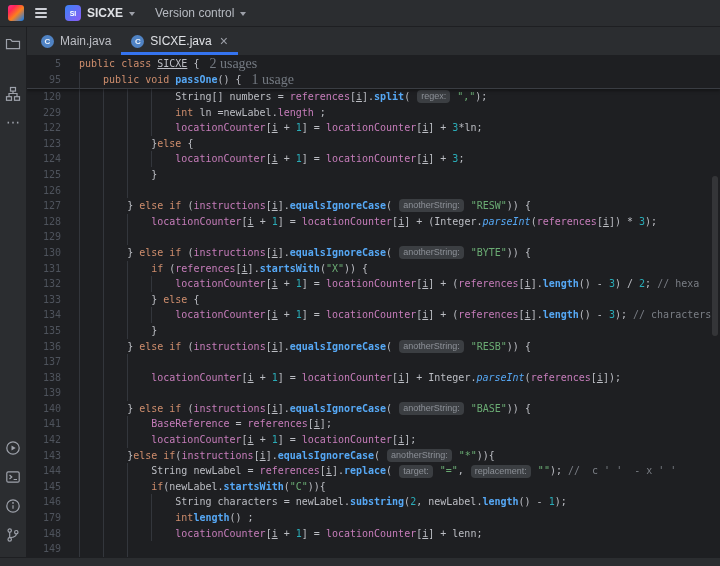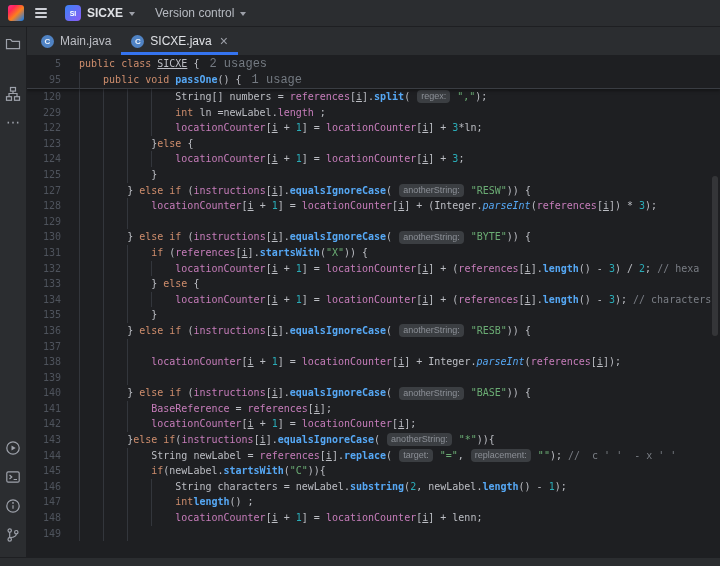--- a/index.html
+++ b/index.html
@@ -56,21 +56,21 @@
   .tk-k{color:#cf8e6d;}
   .tk-s{color:#6aab73;}
   .tk-n{color:#2aacb8;}
   .tk-f{color:#c77dbb;}
   .tk-m{color:#56a8f5;font-weight:bold;}
   .tk-ms{color:#56a8f5;font-style:italic;}
   .tk-c{color:#7a7e85;}
   .tk-u{text-decoration:underline;text-underline-offset:1px;}
   .tk-p{background:#3b3e42;color:#8c9097;font-family:"Liberation Sans",sans-serif;font-size:9px;
         border-radius:4px;padding:1px 4px;margin:0 1px;align-self:center;line-height:11px;}
-  .tk-g{color:#747a82;font-family:Liberation Mono, monospace;font-size:12px;padding-left:10px;}
+  .tk-g{color:#747a82;font-family:Liberation Serif, serif;font-size:14px;padding-left:10px;}
   .vscroll{position:absolute;top:0;right:0;width:10px;bottom:0;z-index:3;}
   .vthumb{position:absolute;right:2px;width:6px;border-radius:3px;background:rgba(255,255,255,.10);top:120px;height:160px;}
   
   .hstrip{height:9px;box-sizing:border-box;background:#2b2d30;border-top:1px solid #1e1f22;flex:none;}
 </style>
 </head>
 <body>
 
 <div class="app">
 
@@ -160,41 +160,42 @@
             <div class="row"><span class="gutter">5</span><span class="fold"></span><span class="ind" style="width: 0px;"></span><span class="tk-k">public class </span><span class="tk-d tk-u">SICXE</span><span class="tk-d"> {</span><span class="tk-g">2 usages</span></div>
             <div class="row"><span class="gutter">95</span><span class="fold"></span><span class="ind" style="width: 24.08px;"></span><span class="tk-k">public void </span><span class="tk-m">passOne</span><span class="tk-d">() {</span><span class="tk-g">1 usage</span></div>
           </div>
         <div id="code">
             <div class="row"><span class="gutter">120</span><span class="fold"></span><span class="ind" style="width: 96.32px;"></span><span class="tk-d">String[] numbers = </span><span class="tk-f">references</span><span class="tk-d">[</span><span class="tk-d tk-u">i</span><span class="tk-d">].</span><span class="tk-m">split</span><span class="tk-d">( </span><span class="tk-p">regex:</span><span class="tk-d"> </span><span class="tk-s">","</span><span class="tk-d">);</span></div>
             <div class="row"><span class="gutter">229</span><span class="fold"></span><span class="ind" style="width: 96.32px;"></span><span class="tk-k">int</span><span class="tk-d"> ln =newLabel.</span><span class="tk-f">length</span><span class="tk-d"> ;</span></div>
             <div class="row"><span class="gutter">122</span><span class="fold"></span><span class="ind" style="width: 96.32px;"></span><span class="tk-f">locationCounter</span><span class="tk-d">[</span><span class="tk-d tk-u">i</span><span class="tk-d"> + </span><span class="tk-n">1</span><span class="tk-d">] = </span><span class="tk-f">locationCounter</span><span class="tk-d">[</span><span class="tk-d tk-u">i</span><span class="tk-d">] + </span><span class="tk-n">3</span><span class="tk-d">*ln;</span></div>
             <div class="row"><span class="gutter">123</span><span class="fold"></span><span class="ind" style="width: 72.24px;"></span><span class="tk-d">}</span><span class="tk-k">else</span><span class="tk-d"> {</span></div>
             <div class="row"><span class="gutter">124</span><span class="fold"></span><span class="ind" style="width: 96.32px;"></span><span class="tk-f">locationCounter</span><span class="tk-d">[</span><span class="tk-d tk-u">i</span><span class="tk-d"> + </span><span class="tk-n">1</span><span class="tk-d">] = </span><span class="tk-f">locationCounter</span><span class="tk-d">[</span><span class="tk-d tk-u">i</span><span class="tk-d">] + </span><span class="tk-n">3</span><span class="tk-d">;</span></div>
             <div class="row"><span class="gutter">125</span><span class="fold"></span><span class="ind" style="width: 72.24px;"></span><span class="tk-d">}</span></div>
+            <div class="row"><span class="gutter">126</span><span class="fold"></span><span class="ind" style="width: 72.24px;"></span></div>
             <div class="row"><span class="gutter">127</span><span class="fold"></span><span class="ind" style="width: 48.16px;"></span><span class="tk-d">} </span><span class="tk-k">else if</span><span class="tk-d"> (</span><span class="tk-f">instructions</span><span class="tk-d">[</span><span class="tk-d tk-u">i</span><span class="tk-d">].</span><span class="tk-m">equalsIgnoreCase</span><span class="tk-d">( </span><span class="tk-p">anotherString:</span><span class="tk-d"> </span><span class="tk-s">"RESW"</span><span class="tk-d">)) {</span></div>
             <div class="row"><span class="gutter">128</span><span class="fold"></span><span class="ind" style="width: 72.24px;"></span><span class="tk-f">locationCounter</span><span class="tk-d">[</span><span class="tk-d tk-u">i</span><span class="tk-d"> + </span><span class="tk-n">1</span><span class="tk-d">] = </span><span class="tk-f">locationCounter</span><span class="tk-d">[</span><span class="tk-d tk-u">i</span><span class="tk-d">] + (Integer.</span><span class="tk-ms">parseInt</span><span class="tk-d">(</span><span class="tk-f">references</span><span class="tk-d">[</span><span class="tk-d tk-u">i</span><span class="tk-d">]) * </span><span class="tk-n">3</span><span class="tk-d">);</span></div>
             <div class="row"><span class="gutter">129</span><span class="fold"></span><span class="ind" style="width: 72.24px;"></span></div>
             <div class="row"><span class="gutter">130</span><span class="fold"></span><span class="ind" style="width: 48.16px;"></span><span class="tk-d">} </span><span class="tk-k">else if</span><span class="tk-d"> (</span><span class="tk-f">instructions</span><span class="tk-d">[</span><span class="tk-d tk-u">i</span><span class="tk-d">].</span><span class="tk-m">equalsIgnoreCase</span><span class="tk-d">( </span><span class="tk-p">anotherString:</span><span class="tk-d"> </span><span class="tk-s">"BYTE"</span><span class="tk-d">)) {</span></div>
             <div class="row"><span class="gutter">131</span><span class="fold"></span><span class="ind" style="width: 72.24px;"></span><span class="tk-k">if</span><span class="tk-d"> (</span><span class="tk-f">references</span><span class="tk-d">[</span><span class="tk-d tk-u">i</span><span class="tk-d">].</span><span class="tk-m">startsWith</span><span class="tk-d">(</span><span class="tk-s">"X"</span><span class="tk-d">)) {</span></div>
             <div class="row"><span class="gutter">132</span><span class="fold"></span><span class="ind" style="width: 96.32px;"></span><span class="tk-f">locationCounter</span><span class="tk-d">[</span><span class="tk-d tk-u">i</span><span class="tk-d"> + </span><span class="tk-n">1</span><span class="tk-d">] = </span><span class="tk-f">locationCounter</span><span class="tk-d">[</span><span class="tk-d tk-u">i</span><span class="tk-d">] + (</span><span class="tk-f">references</span><span class="tk-d">[</span><span class="tk-d tk-u">i</span><span class="tk-d">].</span><span class="tk-m">length</span><span class="tk-d">() - </span><span class="tk-n">3</span><span class="tk-d">) / </span><span class="tk-n">2</span><span class="tk-d">; </span><span class="tk-c">// hexa</span></div>
             <div class="row"><span class="gutter">133</span><span class="fold"></span><span class="ind" style="width: 72.24px;"></span><span class="tk-d">} </span><span class="tk-k">else</span><span class="tk-d"> {</span></div>
             <div class="row"><span class="gutter">134</span><span class="fold"></span><span class="ind" style="width: 96.32px;"></span><span class="tk-f">locationCounter</span><span class="tk-d">[</span><span class="tk-d tk-u">i</span><span class="tk-d"> + </span><span class="tk-n">1</span><span class="tk-d">] = </span><span class="tk-f">locationCounter</span><span class="tk-d">[</span><span class="tk-d tk-u">i</span><span class="tk-d">] + (</span><span class="tk-f">references</span><span class="tk-d">[</span><span class="tk-d tk-u">i</span><span class="tk-d">].</span><span class="tk-m">length</span><span class="tk-d">() - </span><span class="tk-n">3</span><span class="tk-d">); </span><span class="tk-c">// characters</span></div>
             <div class="row"><span class="gutter">135</span><span class="fold"></span><span class="ind" style="width: 72.24px;"></span><span class="tk-d">}</span></div>
             <div class="row"><span class="gutter">136</span><span class="fold"></span><span class="ind" style="width: 48.16px;"></span><span class="tk-d">} </span><span class="tk-k">else if</span><span class="tk-d"> (</span><span class="tk-f">instructions</span><span class="tk-d">[</span><span class="tk-d tk-u">i</span><span class="tk-d">].</span><span class="tk-m">equalsIgnoreCase</span><span class="tk-d">( </span><span class="tk-p">anotherString:</span><span class="tk-d"> </span><span class="tk-s">"RESB"</span><span class="tk-d">)) {</span></div>
             <div class="row"><span class="gutter">137</span><span class="fold"></span><span class="ind" style="width: 72.24px;"></span></div>
             <div class="row"><span class="gutter">138</span><span class="fold"></span><span class="ind" style="width: 72.24px;"></span><span class="tk-f">locationCounter</span><span class="tk-d">[</span><span class="tk-d tk-u">i</span><span class="tk-d"> + </span><span class="tk-n">1</span><span class="tk-d">] = </span><span class="tk-f">locationCounter</span><span class="tk-d">[</span><span class="tk-d tk-u">i</span><span class="tk-d">] + Integer.</span><span class="tk-ms">parseInt</span><span class="tk-d">(</span><span class="tk-f">references</span><span class="tk-d">[</span><span class="tk-d tk-u">i</span><span class="tk-d">]);</span></div>
             <div class="row"><span class="gutter">139</span><span class="fold"></span><span class="ind" style="width: 72.24px;"></span></div>
             <div class="row"><span class="gutter">140</span><span class="fold"></span><span class="ind" style="width: 48.16px;"></span><span class="tk-d">} </span><span class="tk-k">else if</span><span class="tk-d"> (</span><span class="tk-f">instructions</span><span class="tk-d">[</span><span class="tk-d tk-u">i</span><span class="tk-d">].</span><span class="tk-m">equalsIgnoreCase</span><span class="tk-d">( </span><span class="tk-p">anotherString:</span><span class="tk-d"> </span><span class="tk-s">"BASE"</span><span class="tk-d">)) {</span></div>
             <div class="row"><span class="gutter">141</span><span class="fold"></span><span class="ind" style="width: 72.24px;"></span><span class="tk-f">BaseReference</span><span class="tk-d"> = </span><span class="tk-f">references</span><span class="tk-d">[</span><span class="tk-d tk-u">i</span><span class="tk-d">];</span></div>
             <div class="row"><span class="gutter">142</span><span class="fold"></span><span class="ind" style="width: 72.24px;"></span><span class="tk-f">locationCounter</span><span class="tk-d">[</span><span class="tk-d tk-u">i</span><span class="tk-d"> + </span><span class="tk-n">1</span><span class="tk-d">] = </span><span class="tk-f">locationCounter</span><span class="tk-d">[</span><span class="tk-d tk-u">i</span><span class="tk-d">];</span></div>
             <div class="row"><span class="gutter">143</span><span class="fold"></span><span class="ind" style="width: 48.16px;"></span><span class="tk-d">}</span><span class="tk-k">else if</span><span class="tk-d">(</span><span class="tk-f">instructions</span><span class="tk-d">[</span><span class="tk-d tk-u">i</span><span class="tk-d">].</span><span class="tk-m">equalsIgnoreCase</span><span class="tk-d">( </span><span class="tk-p">anotherString:</span><span class="tk-d"> </span><span class="tk-s">"*"</span><span class="tk-d">)){</span></div>
             <div class="row"><span class="gutter">144</span><span class="fold"></span><span class="ind" style="width: 72.24px;"></span><span class="tk-d">String newLabel = </span><span class="tk-f">references</span><span class="tk-d">[</span><span class="tk-d tk-u">i</span><span class="tk-d">].</span><span class="tk-m">replace</span><span class="tk-d">( </span><span class="tk-p">target:</span><span class="tk-d"> </span><span class="tk-s">"="</span><span class="tk-d">, </span><span class="tk-p">replacement:</span><span class="tk-d"> </span><span class="tk-s">""</span><span class="tk-d">); </span><span class="tk-c">//  c ' '  - x ' '</span></div>
             <div class="row"><span class="gutter">145</span><span class="fold"></span><span class="ind" style="width: 72.24px;"></span><span class="tk-k">if</span><span class="tk-d">(newLabel.</span><span class="tk-m">startsWith</span><span class="tk-d">(</span><span class="tk-s">"C"</span><span class="tk-d">)){</span></div>
             <div class="row"><span class="gutter">146</span><span class="fold"></span><span class="ind" style="width: 96.32px;"></span><span class="tk-d">String characters = newLabel.</span><span class="tk-m">substring</span><span class="tk-d">(</span><span class="tk-n">2</span><span class="tk-d">, newLabel.</span><span class="tk-m">length</span><span class="tk-d">() - </span><span class="tk-n">1</span><span class="tk-d">);</span></div>
-            <div class="row"><span class="gutter">147</span><span class="fold"></span><span class="ind" style="width: 96.32px;"></span><span class="tk-k">int</span><span class="tk-m">length</span><span class="tk-d">() ;</span></div>
+            <div class="row"><span class="gutter">179</span><span class="fold"></span><span class="ind" style="width: 96.32px;"></span><span class="tk-k">int</span><span class="tk-m">length</span><span class="tk-d">() ;</span></div>
             <div class="row"><span class="gutter">148</span><span class="fold"></span><span class="ind" style="width: 96.32px;"></span><span class="tk-f">locationCounter</span><span class="tk-d">[</span><span class="tk-d tk-u">i</span><span class="tk-d"> + </span><span class="tk-n">1</span><span class="tk-d">] = </span><span class="tk-f">locationCounter</span><span class="tk-d">[</span><span class="tk-d tk-u">i</span><span class="tk-d">] + lenn;</span></div>
             <div class="row"><span class="gutter">149</span><span class="fold"></span><span class="ind" style="width: 72.24px;"></span></div>
           </div>
         <div class="vscroll">
           <div class="vthumb"></div>
         </div>
       </div>
     </div>
   </div>
 

